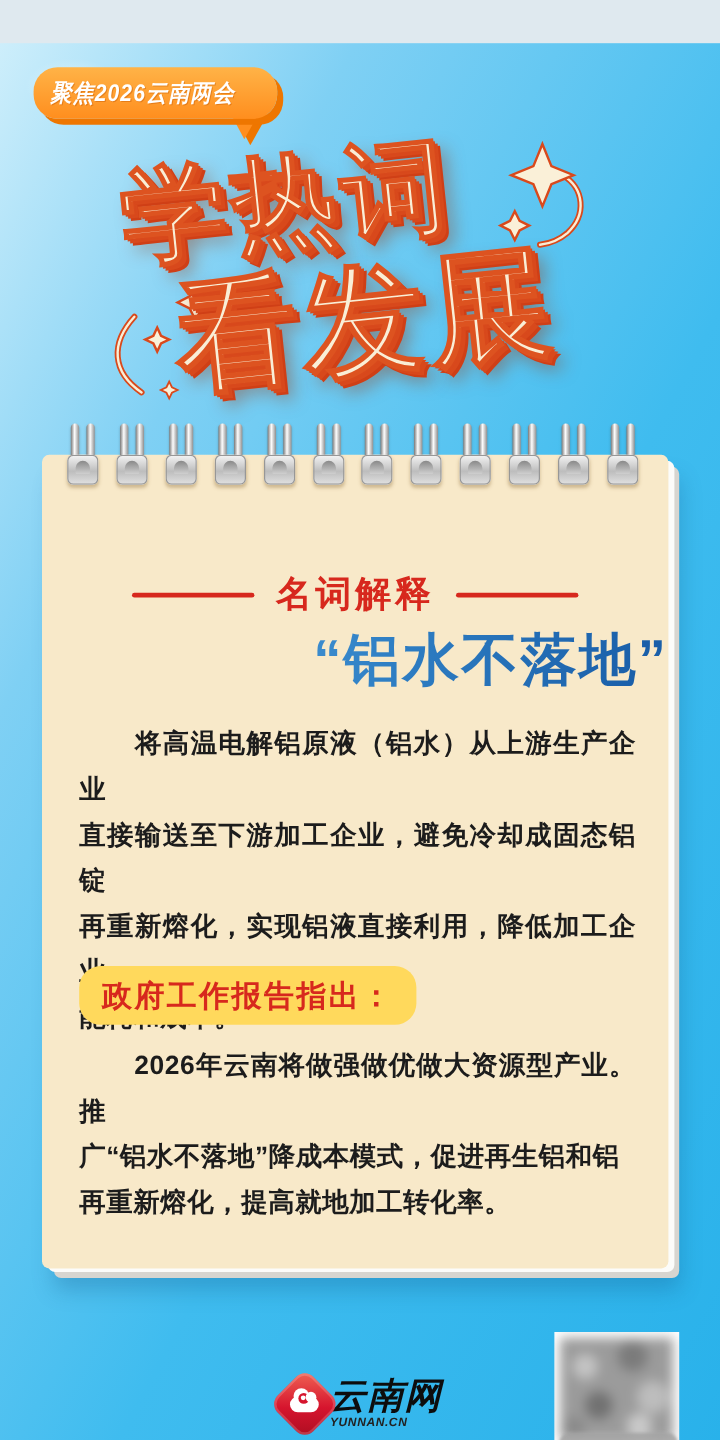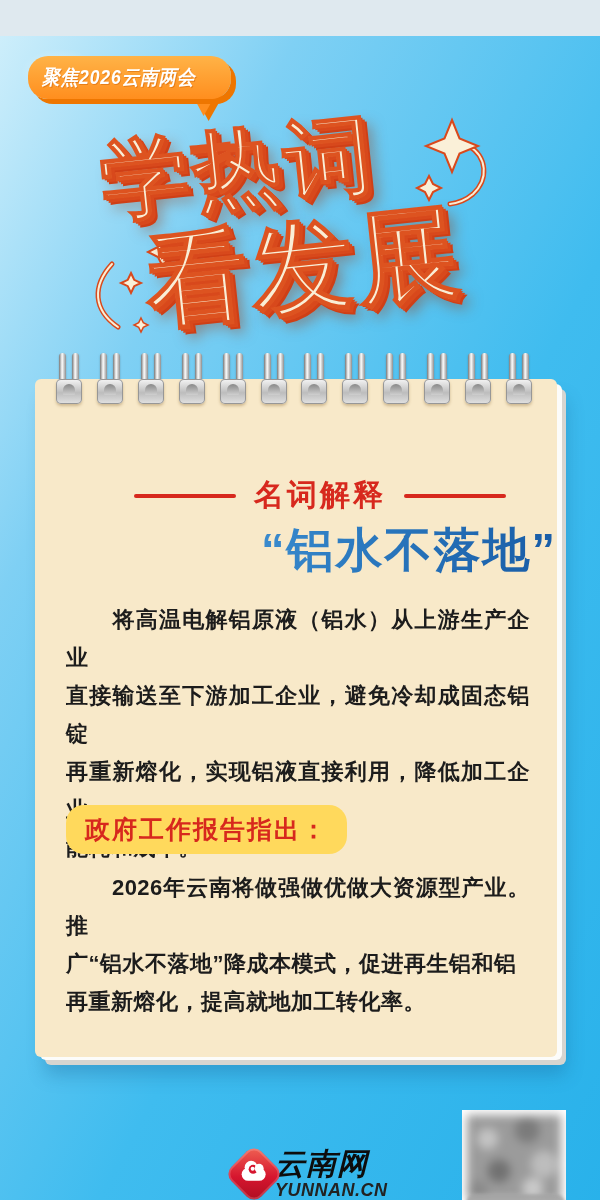--- a/index.html
+++ b/index.html
@@ -35,21 +35,21 @@
   .clip{position:relative;width:26px;height:52px;}
   .wire{position:absolute;top:0;width:7px;height:34px;border-radius:4px 4px 2px 2px;
     background:linear-gradient(90deg,#777 0%,#fdfdfd 45%,#8e8e8e 100%);box-shadow:0 1px 2px rgba(60,60,60,.35);}
   .wl{left:3px;}.wr{left:16px;}
   .staple{position:absolute;left:0;top:26px;width:26px;height:25px;border-radius:5px;
     background:linear-gradient(180deg,#f5f5f5,#bdbdbd 55%,#e2e2e2);
     box-shadow:inset 0 0 0 1px #979797,0 2px 3px rgba(130,95,40,.35);}
   .hole{position:absolute;left:7px;top:31px;width:12px;height:11px;border-radius:6px 6px 1px 1px;
     background:linear-gradient(180deg,#898989,#cfcfcf);}
   
-  .term-header{position:absolute;top:96px;left:0;width:100%;display:flex;align-items:center;justify-content:center;gap:18px;padding-left:24px;}
+  .term-header{position:absolute;top:96px;left:0;width:100%;display:flex;align-items:center;justify-content:center;gap:18px;}
   .hline{width:102px;height:4px;background:#d7281d;border-radius:2px;}
   .hname{font-size:30px;font-weight:900;color:#d7281d;letter-spacing:3px;}
   .term{position:absolute;top:140px;left:0;width:100%;text-align:right;font-size:47px;font-weight:900;letter-spacing:2px;
     background:linear-gradient(100deg,#63b4ec 5%,#2f7fc4 55%,#1a5fa9 95%);
     -webkit-background-clip:text;background-clip:text;color:transparent;}
   .para{position:absolute;left:31px;width:464px;font-size:22px;line-height:38px;font-weight:700;color:#1c1c1c;
     white-space:pre-line;letter-spacing:.5px;text-align:justify;}
   .p1{top:222px;}
   .p2{top:490px;}
   .tag{position:absolute;left:31px;top:426px;display:inline-block;background:#ffd95c;color:#d7281d;
@@ -58,21 +58,21 @@
   .logo{position:absolute;left:233px;top:1113px;display:flex;align-items:center;z-index:2;}
   .diamond{width:42px;height:42px;border-radius:10px;transform:rotate(45deg);flex:0 0 auto;
     background:linear-gradient(135deg,#f26a57,#d6152e 55%,#a90d20);
     display:flex;align-items:center;justify-content:center;box-shadow:inset 0 0 0 2px rgba(255,255,255,.18);}
   .cloud{transform:rotate(-45deg);position:relative;width:24px;height:13px;background:#fff;border-radius:7px;}
   .cloud::before{content:"";position:absolute;left:3px;top:-7px;width:13px;height:13px;border-radius:50%;background:#fff;}
   .cloud::after{content:"";position:absolute;right:2px;top:-4px;width:9px;height:9px;border-radius:50%;background:#fff;}
   .swirl{position:absolute;left:7px;top:-3px;width:9px;height:9px;border-radius:50%;background:#d6152e;}
   .swirl::after{content:"";position:absolute;left:2px;top:2px;width:4px;height:4px;border-radius:50%;background:#fff;}
   .logo-cn{font-size:30px;font-weight:900;font-style:italic;color:#0d0d0d;letter-spacing:1px;line-height:1;}
-  .logo-en{font-size:18px;font-weight:700;font-style:italic;color:#222;letter-spacing:.5px;line-height:1;margin-top:2px;}
+  .logo-en{font-size:10px;font-weight:700;font-style:italic;color:#222;letter-spacing:.5px;line-height:1;margin-top:2px;}
   .qr{position:absolute;left:462px;top:1074px;width:104px;height:95px;background:#fff;padding:5px;
     box-sizing:border-box;overflow:hidden;z-index:3;}
   .qr-blur{width:100%;height:100%;background-color:#9b9b9b;
     background-image:
       radial-gradient(circle at 22% 28%,#c4c4c4 0 10px,transparent 11px),
       radial-gradient(circle at 64% 18%,#7b7b7b 0 12px,transparent 13px),
       radial-gradient(circle at 82% 58%,#bdbdbd 0 13px,transparent 14px),
       radial-gradient(circle at 34% 66%,#717171 0 11px,transparent 12px),
       radial-gradient(circle at 70% 86%,#cacaca 0 10px,transparent 11px),
       radial-gradient(circle at 12% 88%,#8a8a8a 0 9px,transparent 10px);

